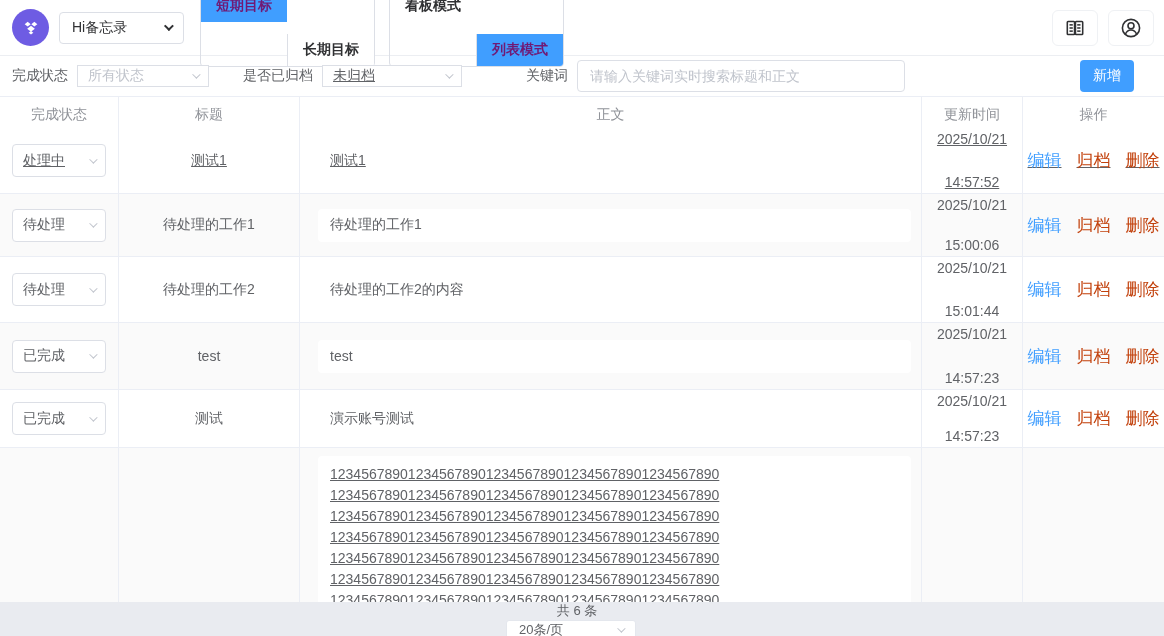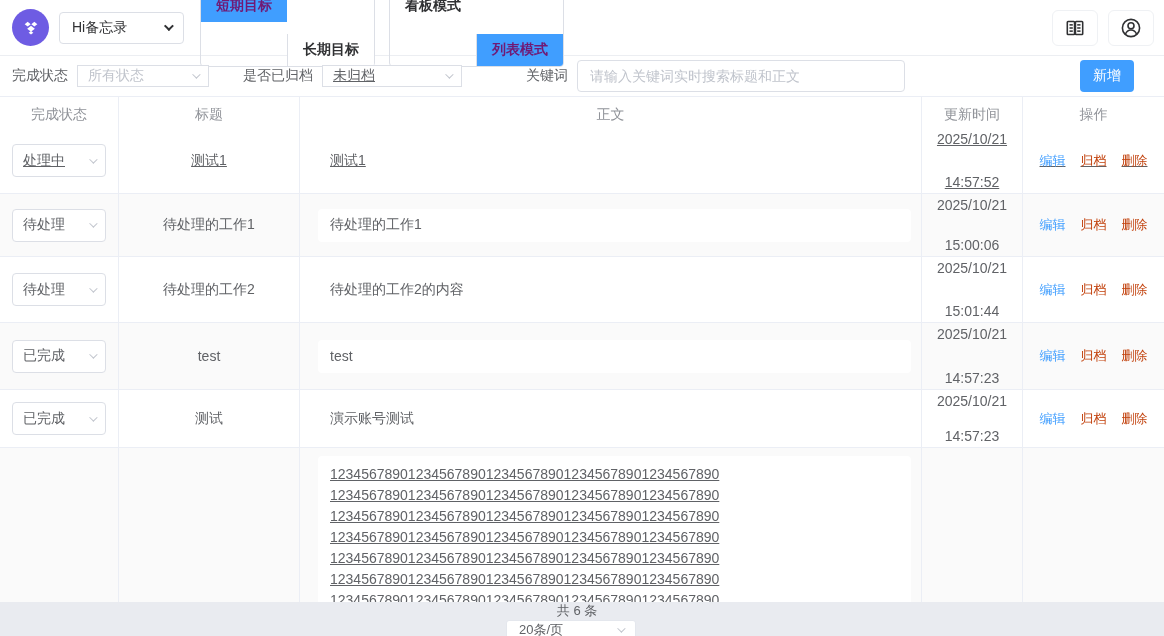--- a/index.html
+++ b/index.html
@@ -66,21 +66,21 @@
           background:#fff; display:flex; align-items:center; justify-content:space-between;
           padding:0 10px; margin-left:12px; color:#606266; cursor:pointer; }
   .td-title { justify-content:center; color:#606266; }
   .td-content { padding:8px 10px 8px 18px; }
   .td-content.top { align-items:flex-start; }
   .content-box { background:#fff; border-radius:4px; min-height:33px; width:100%;
           display:flex; align-items:center; padding:6px 12px; color:#606266; cursor:text; }
   .content-box.multiline { align-items:flex-start; white-space:pre-line; line-height:21px;
           padding:8px 12px;text-decoration:underline; }
   .td-time { flex-direction:column; justify-content:space-between; line-height:22px; color:#606266; }
-  .td-ops { justify-content:center; gap:15px; font-size:13px; }
+  .td-ops { justify-content:center; gap:15px; font-size:17px; }
   .op { cursor:pointer; white-space:nowrap; }
   .op-edit { color:#409EFF; }
   .op-archive, .op-delete { color:#c2410c; }
 
   
   .pagination { position:absolute; left:0; right:0; bottom:0; height:34px; background:#E9EBF0;
           display:flex; align-items:center; padding:0 8px; font-size:13px; color:#606266;flex-direction:column; }
   .p-total { margin:0 12px 0 2px; white-space:nowrap; }
   .p-size { width:130px; height:28px; background:#fff; border:1px solid #E4E7ED; border-radius:3px;
           display:flex; align-items:center; justify-content:space-between; padding:0 12px;

